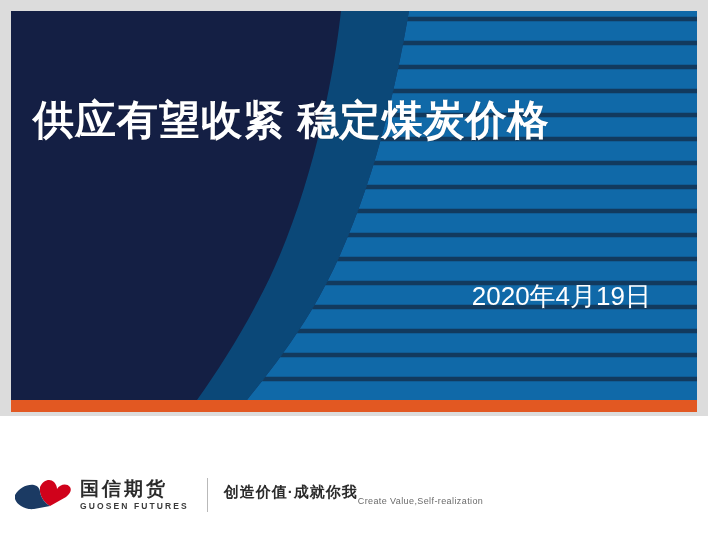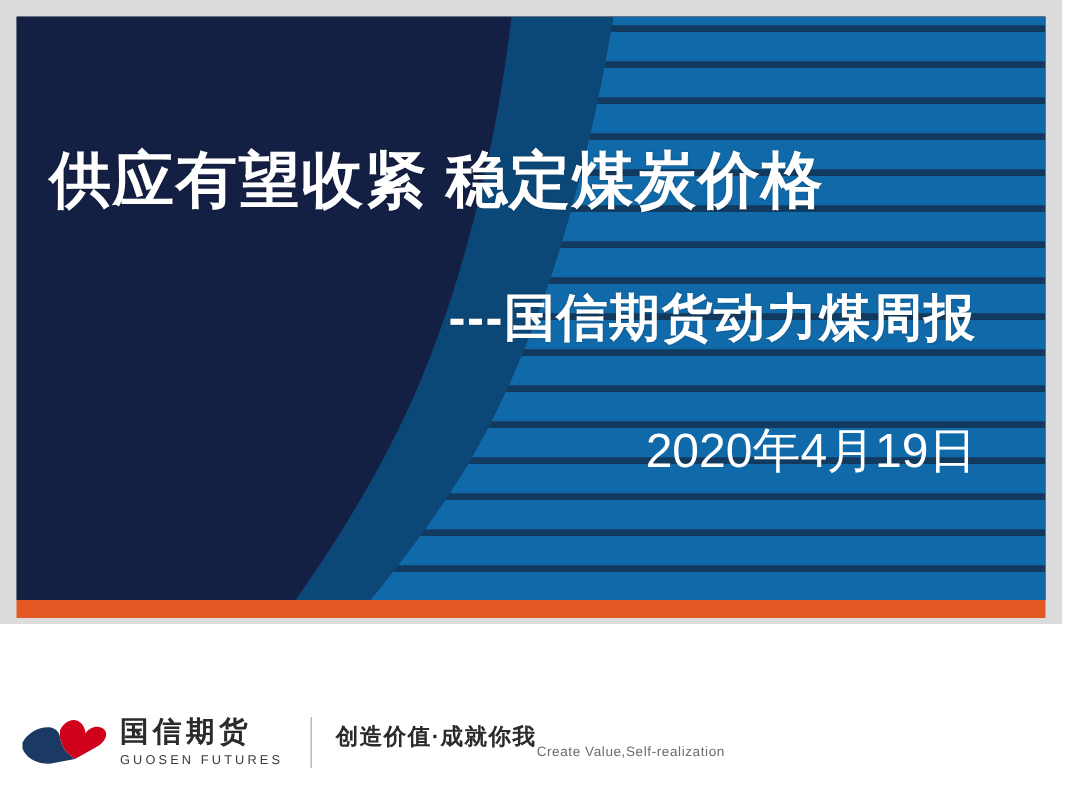--- a/index.html
+++ b/index.html
@@ -99,21 +99,21 @@
     text-shadow: 0 0 1px rgba(0,0,0,0.35);
   }
 
   .title-date {
     position: absolute;
     left: 0;
     top: 268px;
     width: 640px;
     text-align: right;
     color: #ffffff;
-    font-size: 32px;
+    font-size: 26px;
     font-weight: normal;
     letter-spacing: 0px;
     white-space: nowrap;
   }
 
   
   .footer {
     position: absolute;
     left: 0;
     top: 470px;
@@ -145,21 +145,21 @@
   .logo-cn {
     font-size: 19px;
     font-weight: bold;
     color: #2b2b2b;
     letter-spacing: 3px;
     line-height: 1.05;
   }
 
   .logo-en {
     font-size: 8.5px;
-    font-weight: normal;
+    font-weight: bold;
     color: #3a3a3a;
     letter-spacing: 2.1px;
     line-height: 1.2;
     margin-top: 2px;
   }
 
   .divider {
     width: 1px;
     height: 34px;
     background: #b9b9b9;
@@ -235,21 +235,20 @@
           <line x1="230" y1="296" x2="686" y2="296"></line>
           <line x1="230" y1="320" x2="686" y2="320"></line>
           <line x1="230" y1="344" x2="686" y2="344"></line>
           <line x1="230" y1="368" x2="686" y2="368"></line>
         </g>
       </g>
     </svg>
 
     <div class="text-layer">
       <div class="title-main">供应有望收紧 稳定煤炭价格</div>
-      <div class="title-sub">---国信期货动力煤周报</div>
       <div class="title-date">2020年4月19日</div>
     </div>
 
   </div>
 
   <div class="orange-bar"></div>
 
   <div class="footer">
     <div class="logo-group">
 

